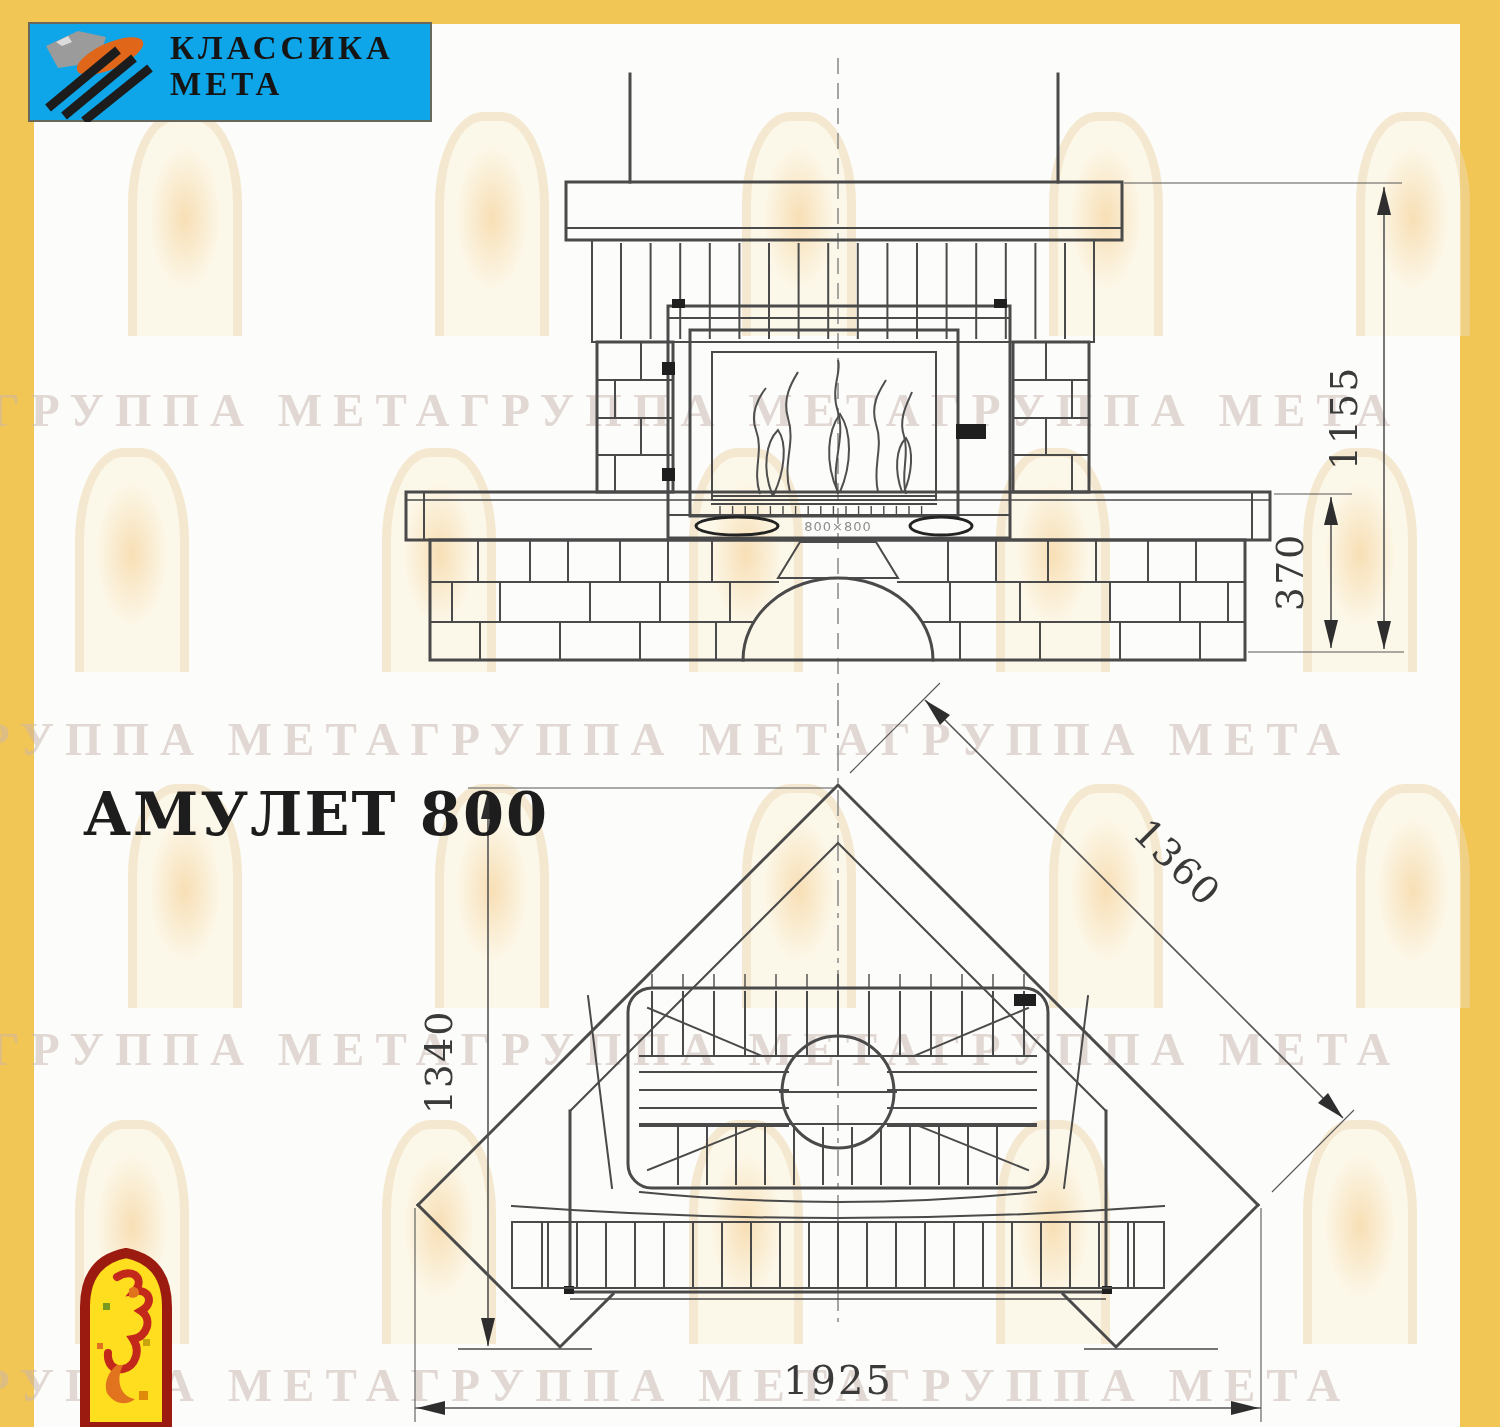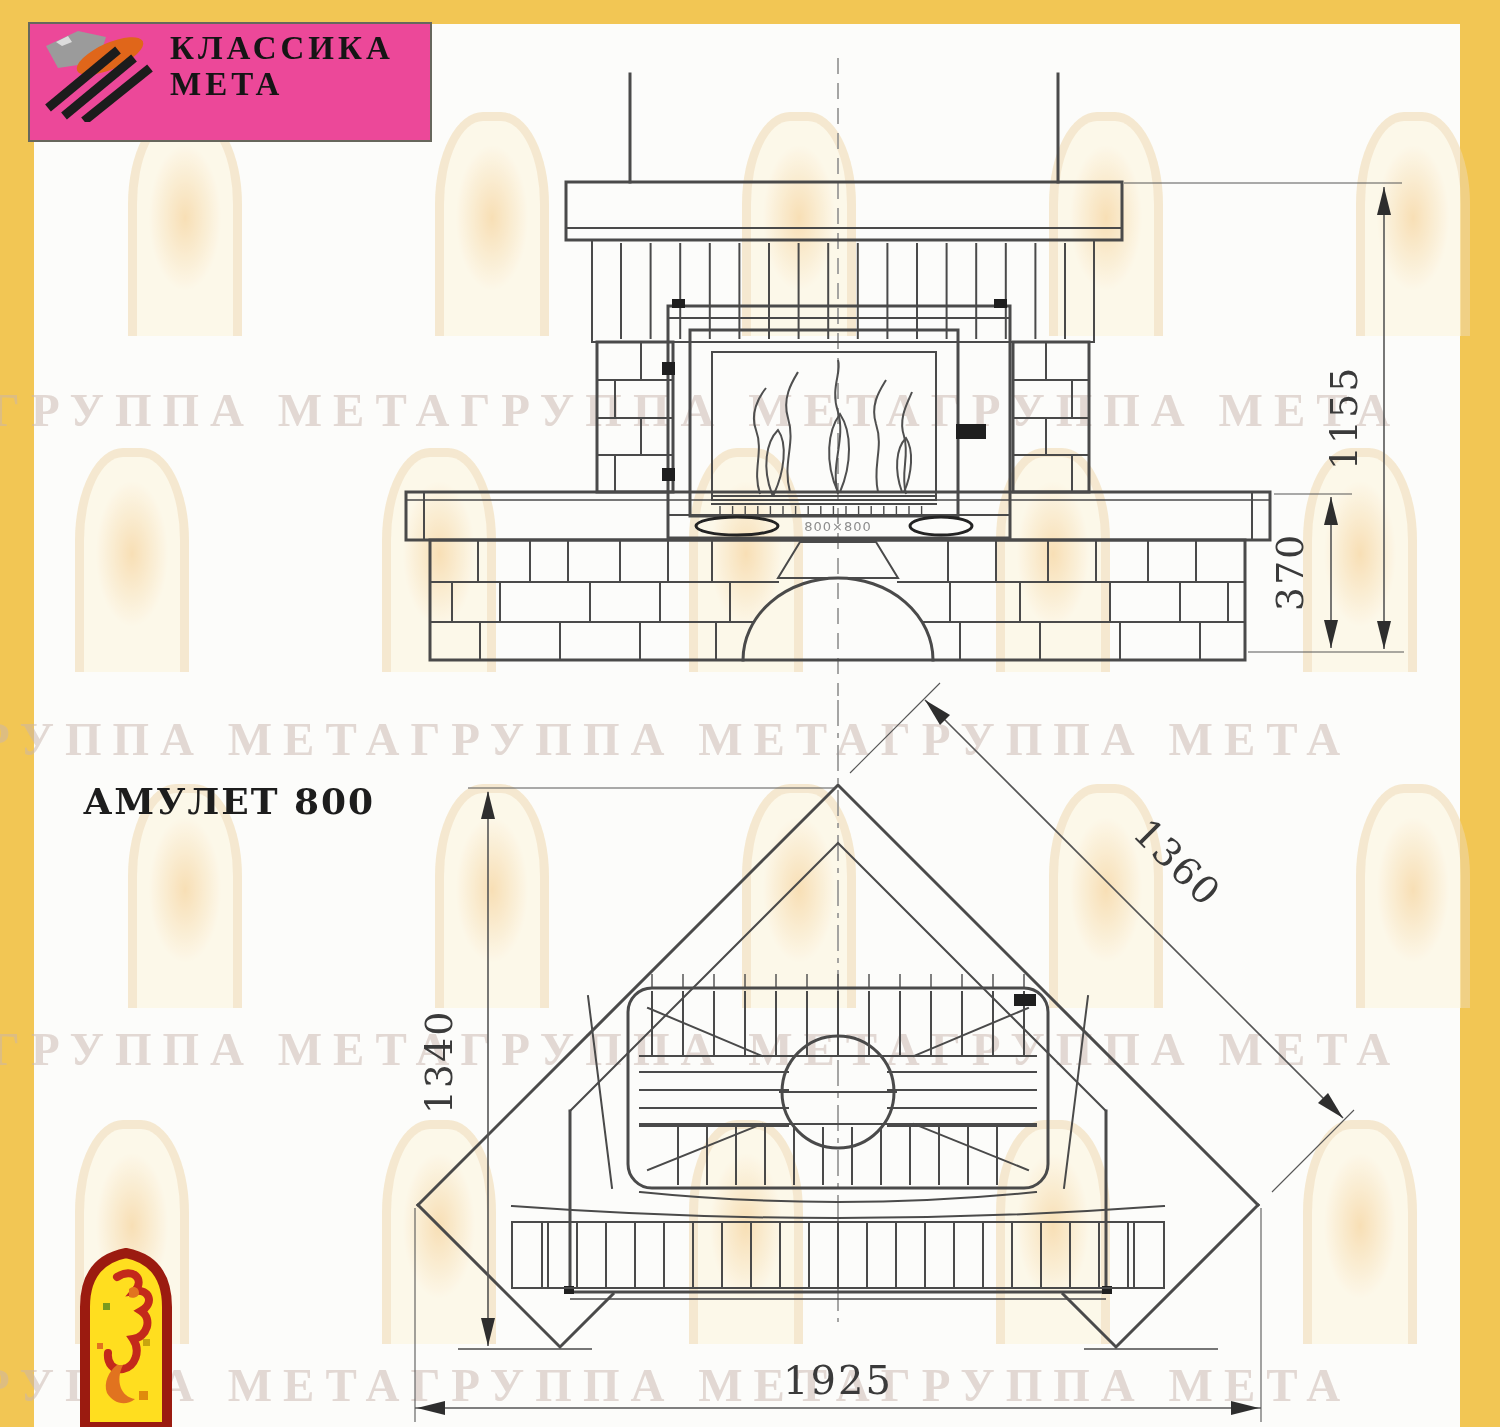--- a/index.html
+++ b/index.html
@@ -27,33 +27,33 @@
   }
   
   .wm-text{
     position:absolute;left:-10px;width:1520px;white-space:nowrap;overflow:hidden;
     font-family:"Liberation Serif",serif;font-weight:bold;font-size:47px;
     letter-spacing:11px;color:var(--wm-text);opacity:.5;filter:blur(.5px);
   }
 
   
   #brand-box{
-    position:absolute;left:28px;top:22px;width:404px;height:120px;
-    background:#ec4899;border:2px solid #67675c;box-sizing:border-box;
+    position:absolute;left:28px;top:22px;width:404px;height:100px;
+    background:#0ea5e9;border:2px solid #67675c;box-sizing:border-box;
   }
   #brand-text{
     position:absolute;left:140px;top:6px;color:#151515;
     font-family:"Liberation Serif",serif;font-weight:bold;
     font-size:33px;line-height:36px;letter-spacing:4px;
   }
   
   #product-title{
     position:absolute;left:83px;top:780px;color:#1d1d1d;
     font-family:"DejaVu Serif",serif;font-weight:bold;
-    font-size:36px;letter-spacing:2px;
+    font-size:59px;letter-spacing:2px;
   }
 
   
   #drawing{position:absolute;left:0;top:0;}
   .ln  {stroke:var(--line);stroke-width:3;fill:none;stroke-linecap:square;}
   .ln2 {stroke:var(--line);stroke-width:2;fill:none;stroke-linecap:square;}
   .thin{stroke:var(--line);stroke-width:1.4;fill:none;}
   .center{stroke:#8f8f8f;stroke-width:1.6;stroke-dasharray:16 9;fill:none;}
   .centerdot{stroke:#8f8f8f;stroke-width:1.6;stroke-dasharray:26 7 5 7;fill:none;}
   .dim{stroke:var(--dim);stroke-width:1.6;fill:none;}

